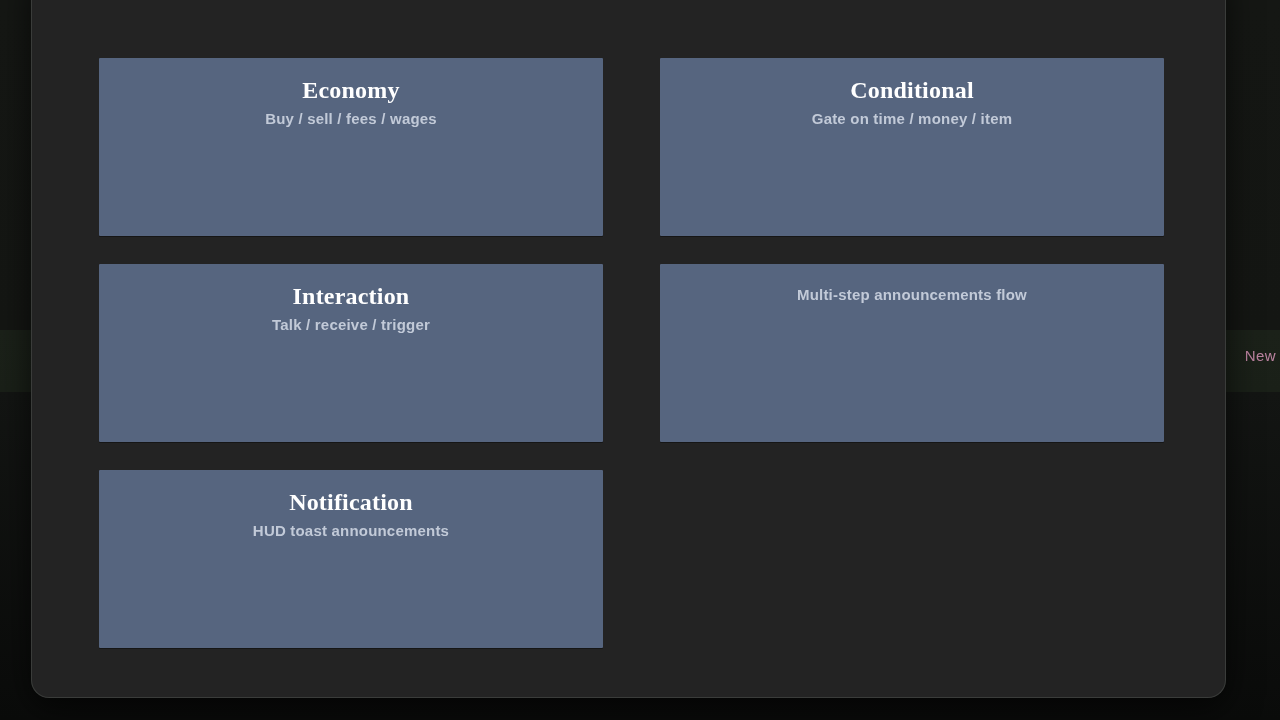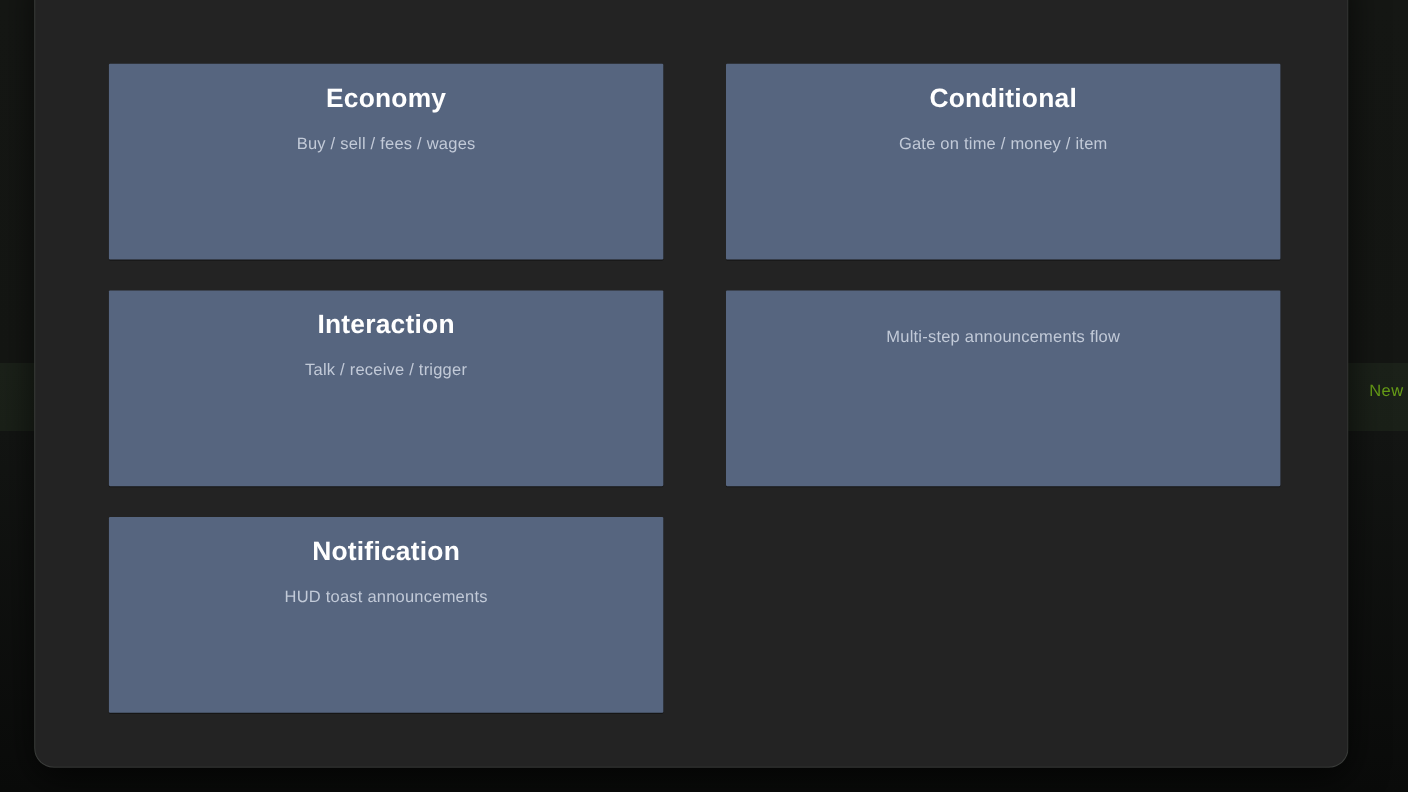--- a/index.html
+++ b/index.html
@@ -44,21 +44,21 @@
     background: linear-gradient(180deg, #131513 0%, #0a0b0a 100%);
   }
 
   
   .edge-label {
     position: absolute;
     top: 347px;
     right: 4px;
     font-size: 15px;
     letter-spacing: 0.4px;
-    color: #84cc16;
+    color: #f9a8d4;
     opacity: 0.72;
     filter: blur(0.6px);
     white-space: nowrap;
     pointer-events: none;
   }
 
   
   #panel {
     position: absolute;
     left: 31px;
@@ -97,27 +97,28 @@
     box-shadow: 0 1px 0 rgba(0,0,0,0.35);
   }
 
   .card-title {
     display: block;
     font-size: 24px;
     font-weight: bold;
     line-height: 30px;
     color: #ffffff;
     letter-spacing: 0.2px;
+    font-family: Liberation Serif, serif;
   }
 
   .card-subtitle {
     display: block;
-    margin-top: 16px;
+    margin-top: 4px;
     font-size: 15px;
-    font-weight: normal;
+    font-weight: bold;
     line-height: 20px;
     color: #c2cad8;
     letter-spacing: 0.2px;
   }
 </style>
 </head>
 <body>
 
 <div id="screen">
 

